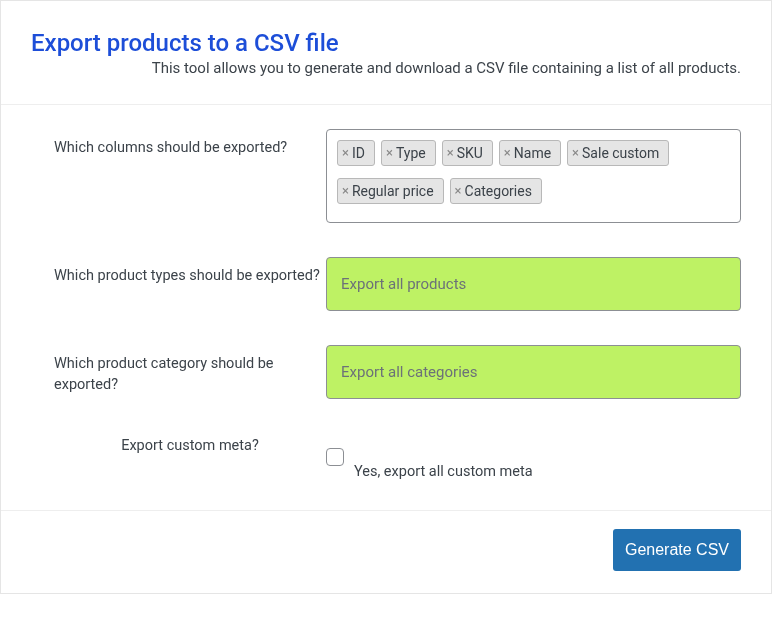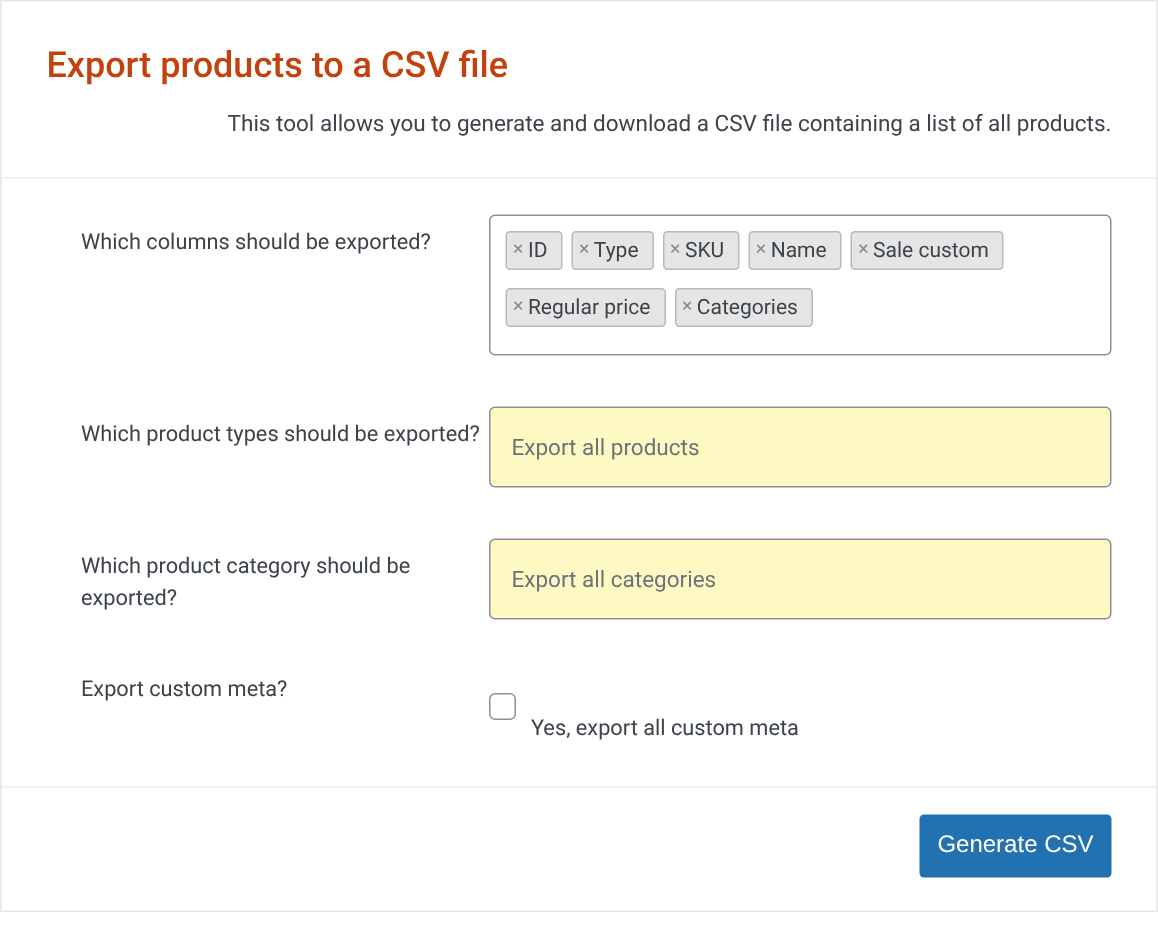--- a/index.html
+++ b/index.html
@@ -14,38 +14,37 @@
       border: 1px solid #e5e5e5;
       background: #fff;
     }
     .panel-header {
       padding: 28px 30px 24px 30px;
       border-bottom: 1px solid #eee;
     }
     .panel-header h1 {
       font-size: 24px;
       font-weight: 500;
-      color: #c2410c;
-      margin-bottom: 14px;
+      color: #1d4ed8;
     }
     .panel-header p {
       font-size: 15px;
       color: #3c434a;
       line-height: 1.5;
       text-align: right;
     }
     .panel-body {
       padding: 24px 30px 20px 30px;
     }
     .form-row {
       display: flex;
       align-items: flex-start;
       margin-bottom: 34px;
     }
-    .form-row:last-child { margin-bottom: 10px; }
+    .form-row:last-child { margin-bottom: 10px; text-align: center; }
     .form-label {
       width: 272px;
       flex-shrink: 0;
       font-size: 14.5px;
       color: #3c434a;
       line-height: 1.45;
       padding-top: 8px;
       margin-left: 23px;
     }
     .form-control { flex: 1; }
@@ -80,21 +79,21 @@
       line-height: 1;
     }
     .select-input {
       width: 100%;
       border: 1px solid #8c8f94;
       border-radius: 4px;
       padding: 0 14px;
       height: 54px;
       font-size: 15px;
       color: #6c7278;
-      background: #fef9c3;
+      background: #bef264;
       display: flex;
       align-items: center;
       cursor: text;
     }
     .checkbox-row {
       display: flex;
       align-items: center;
       gap: 10px;
       padding-top: 2px;
     }

